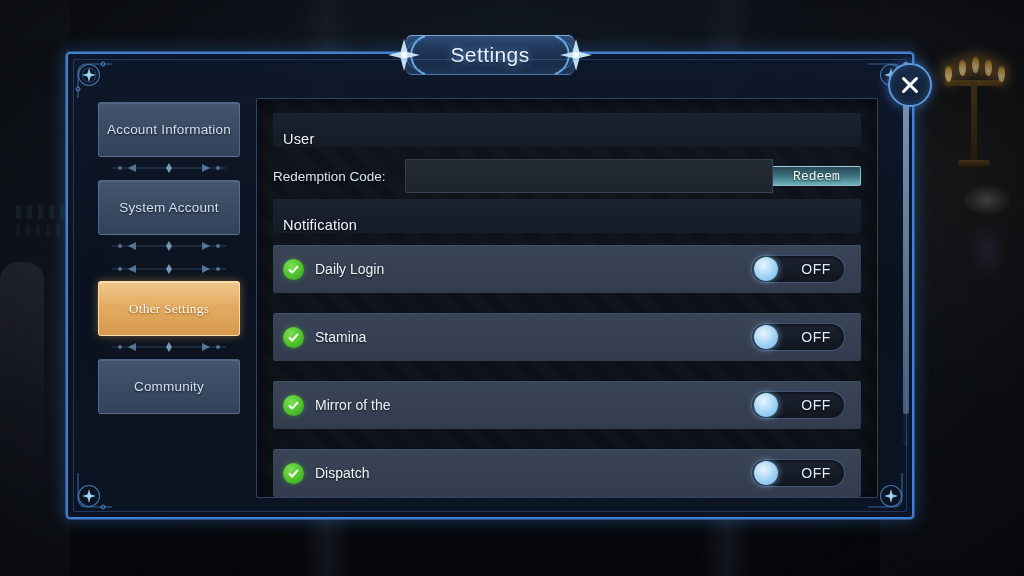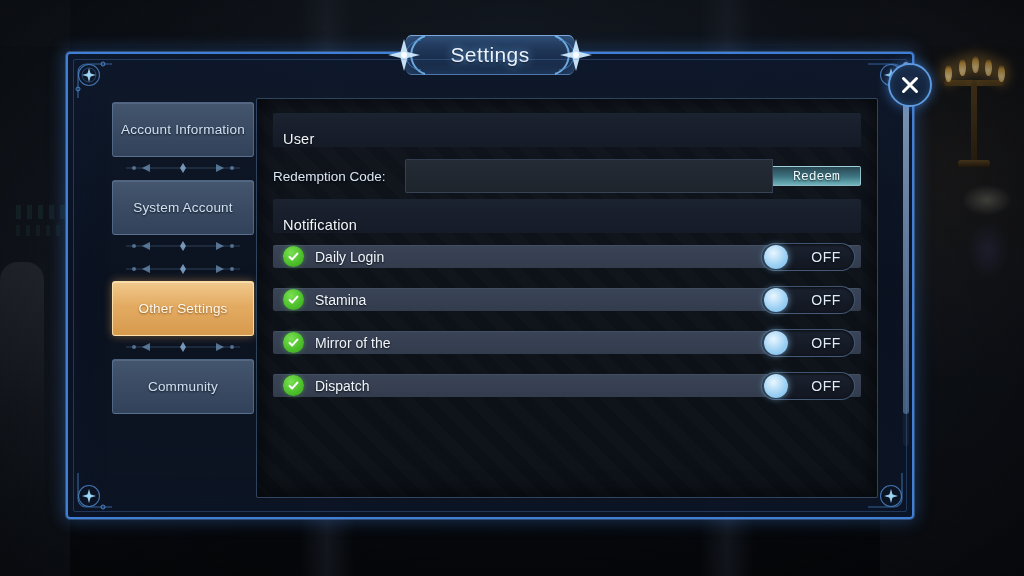--- a/index.html
+++ b/index.html
@@ -133,39 +133,40 @@
     width: 44px; height: 44px; border-radius: 50%;
     background: radial-gradient(circle at 50% 42%, #1d3050 0%, #112038 55%, #0b1729 100%);
     border: 2px solid #5e9ae0;
     box-shadow: 0 0 12px rgba(70,140,230,0.65), inset 0 0 10px rgba(90,160,240,0.35);
     display: flex; align-items: center; justify-content: center;
     cursor: pointer; z-index: 12;
   }
 
   
   #sidebar {
-    position: absolute; left: 44px; top: 48px; width: 142px; height: 392px;
+    position: absolute; left: 30px; top: 48px; width: 142px; height: 392px;
   }
   .side-item {
     position: relative; width: 142px; height: 55px;
     display: flex; align-items: center; justify-content: center;
     color: #cfe0f4; font-size: 13.5px; letter-spacing: .2px;
     background: linear-gradient(180deg, #44556e 0%, #3a4b63 48%, #32425a 100%);
     border: 1px solid rgba(130,165,205,0.35);
     border-radius: 3px;
     text-shadow: 0 1px 2px rgba(0,0,0,0.75);
     cursor: pointer;
     box-shadow: inset 0 1px 0 rgba(190,215,245,0.14);
   }
   .side-item.active {
     background: linear-gradient(180deg, #f0c98c 0%, #e3ab62 45%, #d79a4e 100%);
     border: 1px solid rgba(255,228,176,0.85);
     color: #fffaf0;
     text-shadow: 0 1px 2px rgba(120,70,15,0.85);
     box-shadow: 0 0 10px rgba(226,168,92,0.45), inset 0 1px 0 rgba(255,240,210,0.55);
+    font-family: Liberation Serif, serif;
   }
   .side-sep {
     width: 142px; height: 23px; position: relative;
   }
 
   
   #content {
     position: absolute; left: 188px; top: 44px; width: 622px; height: 400px;
     background:
       repeating-linear-gradient(45deg, rgba(255,255,255,0.012) 0 12px, rgba(0,0,0,0) 12px 24px),
@@ -199,24 +200,24 @@
     width: 88px; height: 20px;
     background: linear-gradient(180deg, #2a4652 0%, #3c7480 52%, #6fb3bb 100%);
     border: 1px solid rgba(175,220,230,0.75);
     border-left: none; border-radius: 0 2px 2px 0;
     color: #f0f8fb; font-size: 13px; font-family: Liberation Mono, monospace;
     cursor: pointer; text-shadow: 0 1px 2px rgba(0,0,0,0.7);
   }
 
   .notif-row {
     position: relative;
-    height: 23px; display: flex; align-items: center;
+    height: 48px; display: flex; align-items: center;
     background: linear-gradient(180deg, #3a4457 0%, #333c4d 100%);
     border-radius: 2px; margin-bottom: 20px;
-    padding: 0 6px 0 10px;
+    padding: 0 16px 0 10px;
     box-shadow: inset 0 1px 0 rgba(190,210,240,0.08);
   }
   .check-icon {
     width: 21px; height: 21px; border-radius: 50%; flex: none;
     background: radial-gradient(circle at 38% 32%, #7ae052, #4cbf2a 58%, #3da11f 100%);
     box-shadow: 0 0 5px rgba(90,210,70,0.45);
     display: flex; align-items: center; justify-content: center;
   }
   .notif-label {
     margin-left: 11px; color: #f0f5fc; font-size: 14px;

